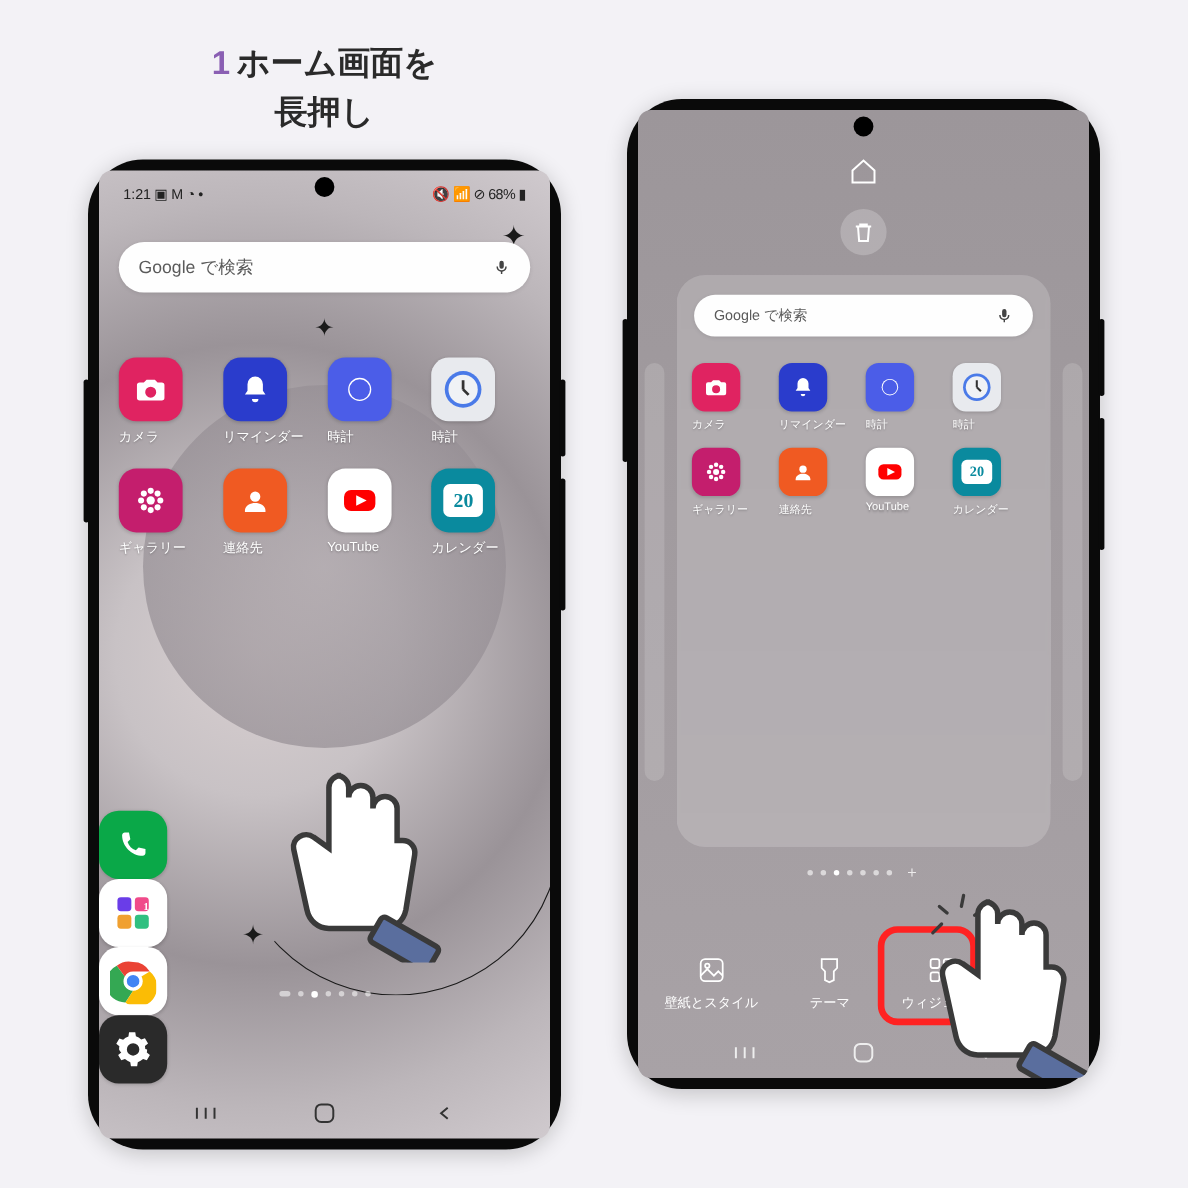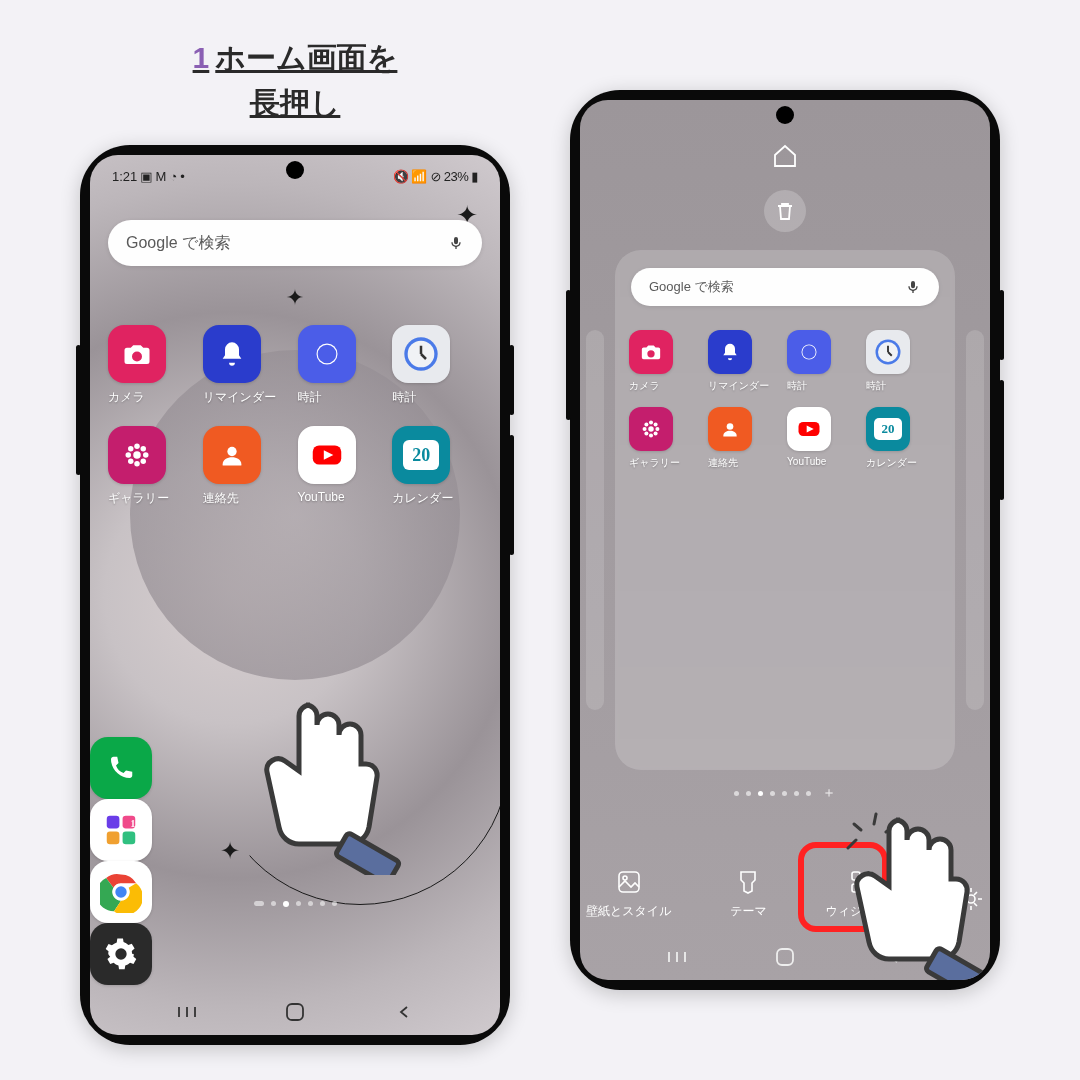--- a/index.html
+++ b/index.html
@@ -8,35 +8,35 @@
       height: 1080px;
       background: #f3f2f6;
       font-family: -apple-system, BlinkMacSystemFont, "Segoe UI", sans-serif;
       display: flex;
       align-items: center;
       justify-content: center;
       gap: 60px;
       padding: 20px;
     }
     .step-col { display: flex; flex-direction: column; align-items: center; }
-    .step-title { font-size: 30px; font-weight: 600; color: #2a2a2a; text-align: center; margin-bottom: 20px; line-height: 1.5; text-decoration: underline; }
+    .step-title { font-size: 30px; font-weight: 600; color: #2a2a2a; text-align: center; margin-bottom: 20px; line-height: 1.5; }
     .step-num { color: #8a5fb3; font-weight: 700; margin-right: 6px; }
     .phone-frame {
       width: 430px;
       height: 900px;
       background: #0a0a0a;
       border-radius: 50px;
       padding: 10px;
       position: relative;
       box-shadow: 0 4px 20px rgba(0,0,0,0.2);
     }
     .phone-screen {
       width: 100%;
       height: 100%;
-      border-radius: 28px;
+      border-radius: 12px;
       overflow: hidden;
       position: relative;
     }
     .screen1-bg {
       background: radial-gradient(circle at 35% 50%, #d8cfd0 0%, #c8c2c5 25%, #9a9398 55%, #bcb6ba 80%, #d0cace 100%);
     }
     .screen2-bg {
       background: linear-gradient(#9c969a, #a8a2a6);
     }
     
@@ -125,21 +125,21 @@
     .page-preview .app-label { font-size:10px; margin-top:5px; }
     .page-preview .app-row { margin-bottom:14px; }
     .page-side { position:absolute; top:230px; width:18px; height:380px; background:rgba(255,255,255,0.15); border-radius:10px; }
     .page-side.left { left:6px; }
     .page-side.right{ right:6px; }
     
     .editor-dots { position:absolute; bottom:178px; left:0; right:0; display:flex; justify-content:center; align-items:center; gap:7px; }
     .editor-dots i { width:5px; height:5px; background:#fff; border-radius:50%; opacity:0.6; }
     .editor-dots .plus { color:#fff; font-size:14px; opacity:0.8; margin-left:4px; }
     
-    .editor-actions { position:absolute; bottom:60px; left:0; right:0; display:flex; justify-content:space-between; align-items:flex-end; padding:0 6px; }
+    .editor-actions { position:absolute; bottom:60px; left:0; right:0; display:flex; justify-content:space-between; align-items:flex-end; padding:0 24px; }
     .editor-actions .act { display:flex; flex-direction:column; align-items:center; gap:8px; }
     .editor-actions .act-label { color:#fff; font-size:12px; white-space:nowrap; }
     .editor-actions .act-icon { width:26px; height:26px; display:flex; align-items:center; justify-content:center; }
     .red-highlight { position:absolute; bottom:48px; right:102px; width:90px; height:90px; border:6px solid #f22; border-radius:18px; z-index:40; }
     
     .tap-lines { position:absolute; bottom:120px; right:94px; z-index:45; }
   </style>
 </head>
 <body>
 
@@ -157,21 +157,21 @@
           <span>1:21</span>
           <span>▣</span>
           <span>M</span>
           <span>◔</span>
           <span>•</span>
         </div>
         <div class="status-right">
           <span>🔇</span>
           <span>📶</span>
           <span>⊘</span>
-          <span>23%</span>
+          <span>68%</span>
           <span>▮</span>
         </div>
       </div>
       <div class="halo"></div>
       <div class="sparkle s1">✦</div>
       <div class="sparkle s2">✦</div>
       <div class="orbit-arc"></div>
       <div class="sparkle s3">✦</div>
 
       <div class="search-pill">

